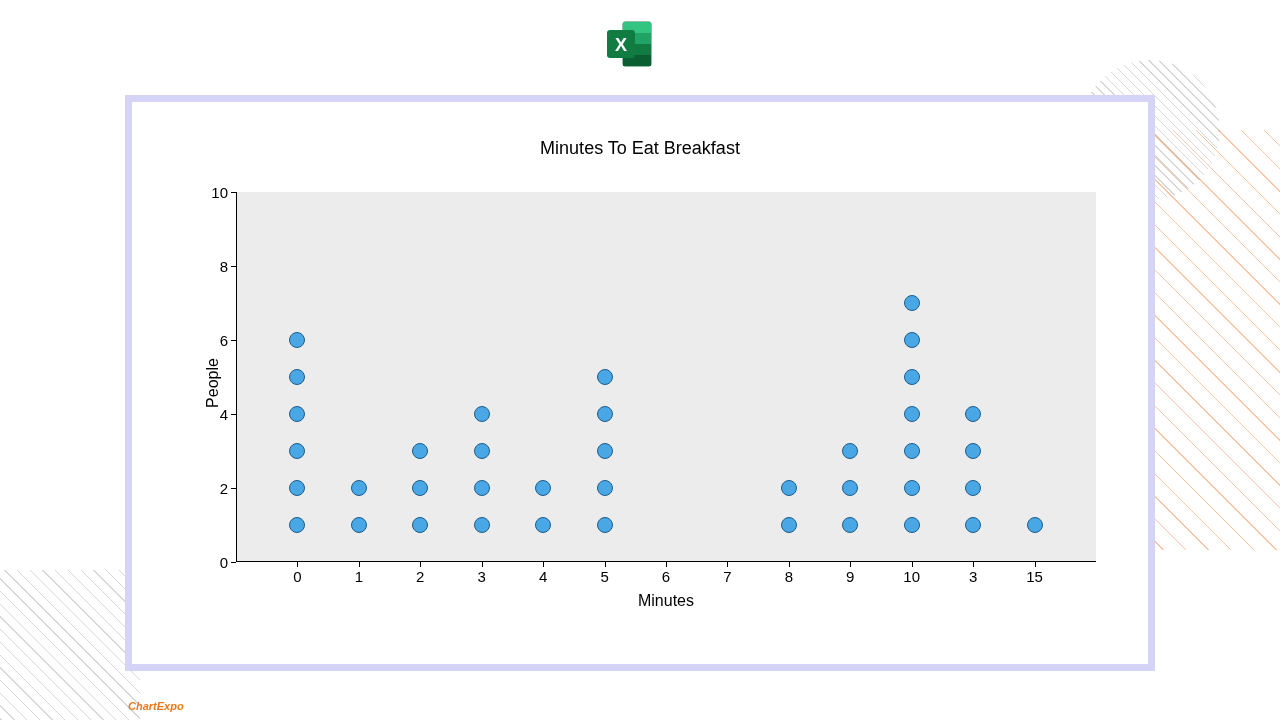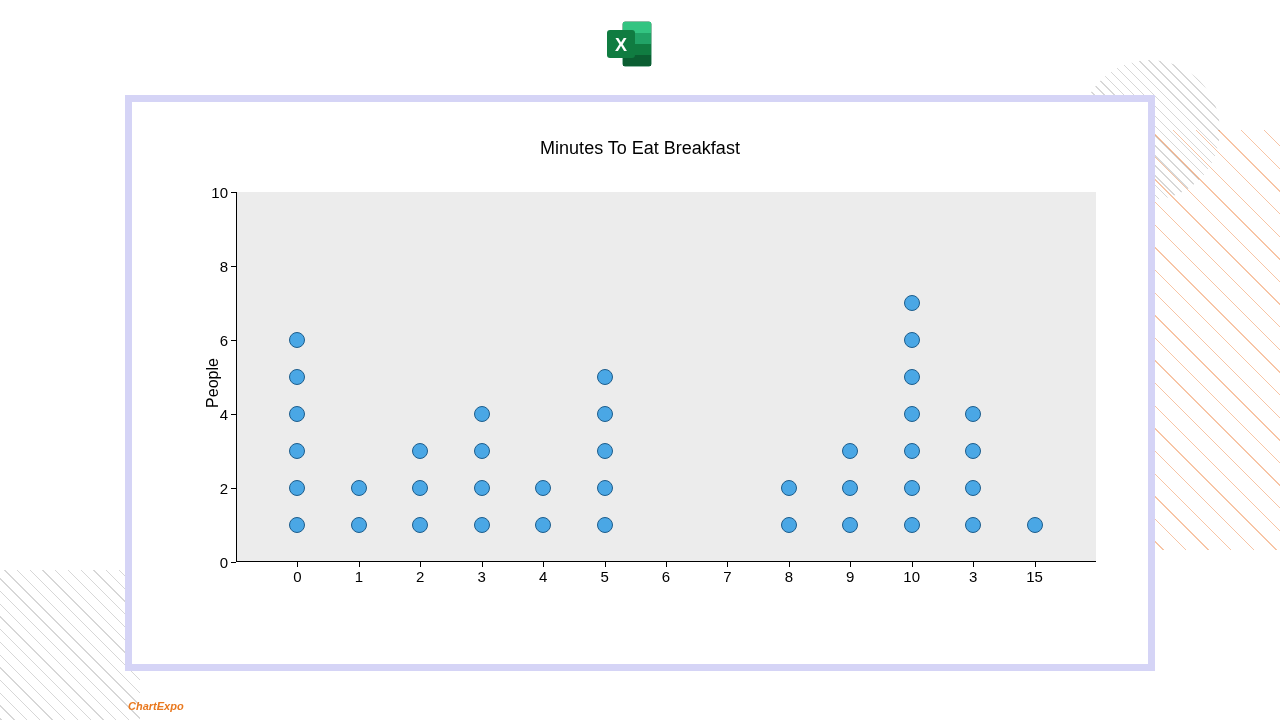--- a/index.html
+++ b/index.html
@@ -73,20 +73,21 @@
       </svg>
     </div>
   </div>
 
   <div class="card">
     <div class="chart-title">Minutes To Eat Breakfast</div>
 
     <div class="ylabel">
       <span>People</span>
     </div>
+    <div class="xlabel">Minutes</div>
 
     <div class="plot" id="plot">
       <div class="bg"></div>
       <div class="axis-v"></div>
       <div class="axis-h"></div>
     <div class="ytick" style="top: 370px;">0</div>
         <div class="ymark" style="top: 370px;"></div>
         <div class="ytick" style="top: 296px;">2</div>
         <div class="ymark" style="top: 296px;"></div>
         <div class="ytick" style="top: 222px;">4</div>

